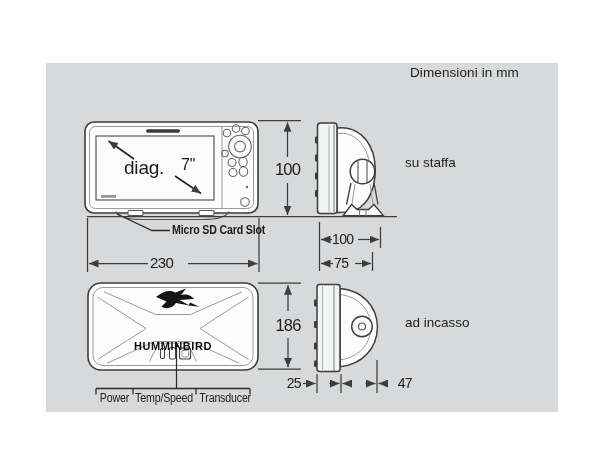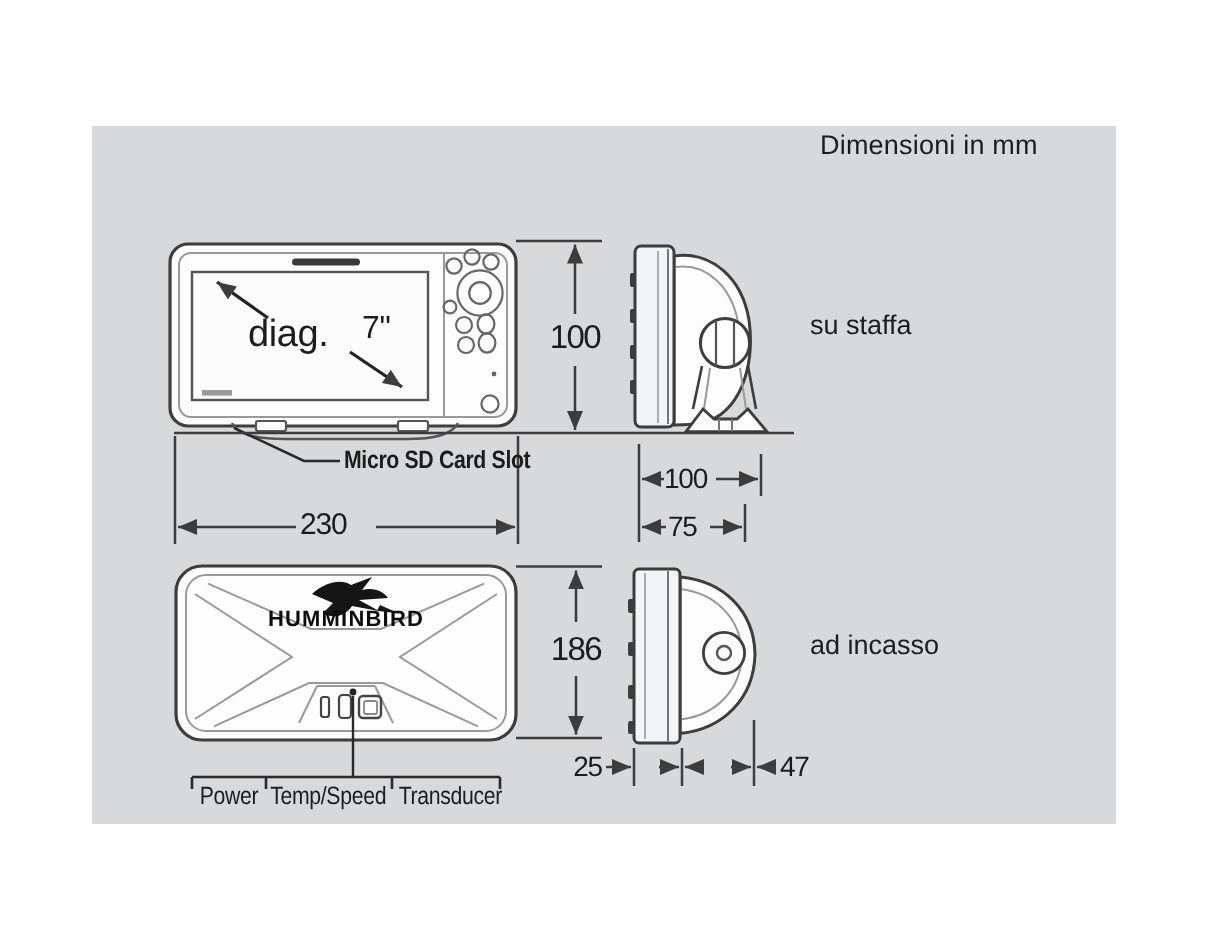--- a/index.html
+++ b/index.html
@@ -171,20 +171,20 @@
   <div class="txt viewlabel" style="left:405px;top:156px;">su staffa</div>
 
   <div class="txt dim" style="left:332px;top:231.5px;width:26px;">100</div>
   <div class="txt dim" style="left:334px;top:255.5px;width:22px;">75</div>
   <div class="txt dim" style="left:150px;top:255px;width:38px;font-size:15px;">230</div>
 
   <div class="txt dim-big" style="left:274px;top:316px;width:28px;">186</div>
   <div class="txt viewlabel" style="left:405px;top:316px;">ad incasso</div>
 
   <div class="txt dim" style="left:277px;top:375.5px;width:24px;text-align:right;">25</div>
-  <div class="txt dim" style="left:390px;top:375.5px;width:22px;text-align:left;">47</div>
+  <div class="txt dim" style="left:390px;top:375.5px;width:22px;text-align:right;">47</div>
 
-  <div class="txt brand" style="left:131px;top:304px;width:84px;color:#0d0d0d;">HUMMINBIRD</div>
+  <div class="txt brand" style="left:131px;top:340px;width:84px;color:#0d0d0d;">HUMMINBIRD</div>
 
   <div class="txt portlabel ccond" style="left:94px;top:392px;width:41px;">Power</div>
   <div class="txt portlabel ccond" style="left:130px;top:392px;width:68px;">Temp/Speed</div>
   <div class="txt portlabel ccond" style="left:195px;top:392px;width:58px;">Transducer</div>
 </div>
 
 </body></html>

